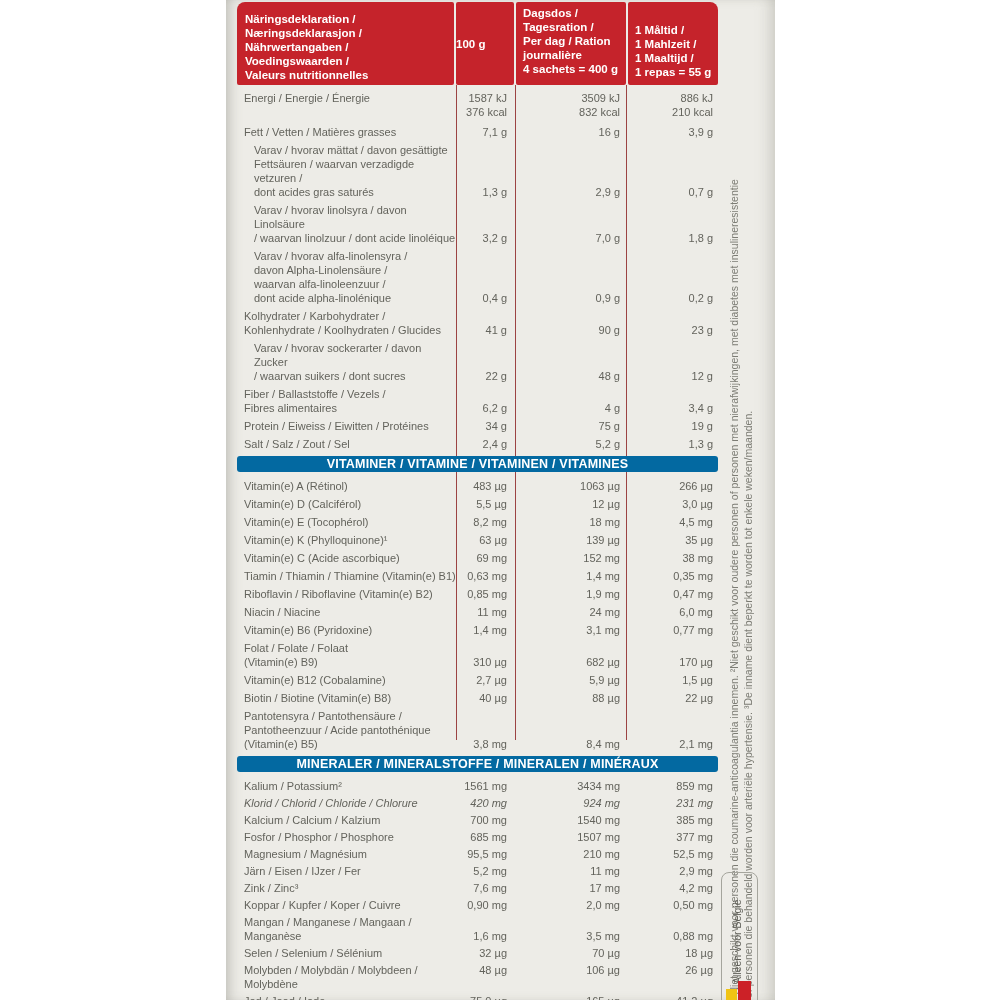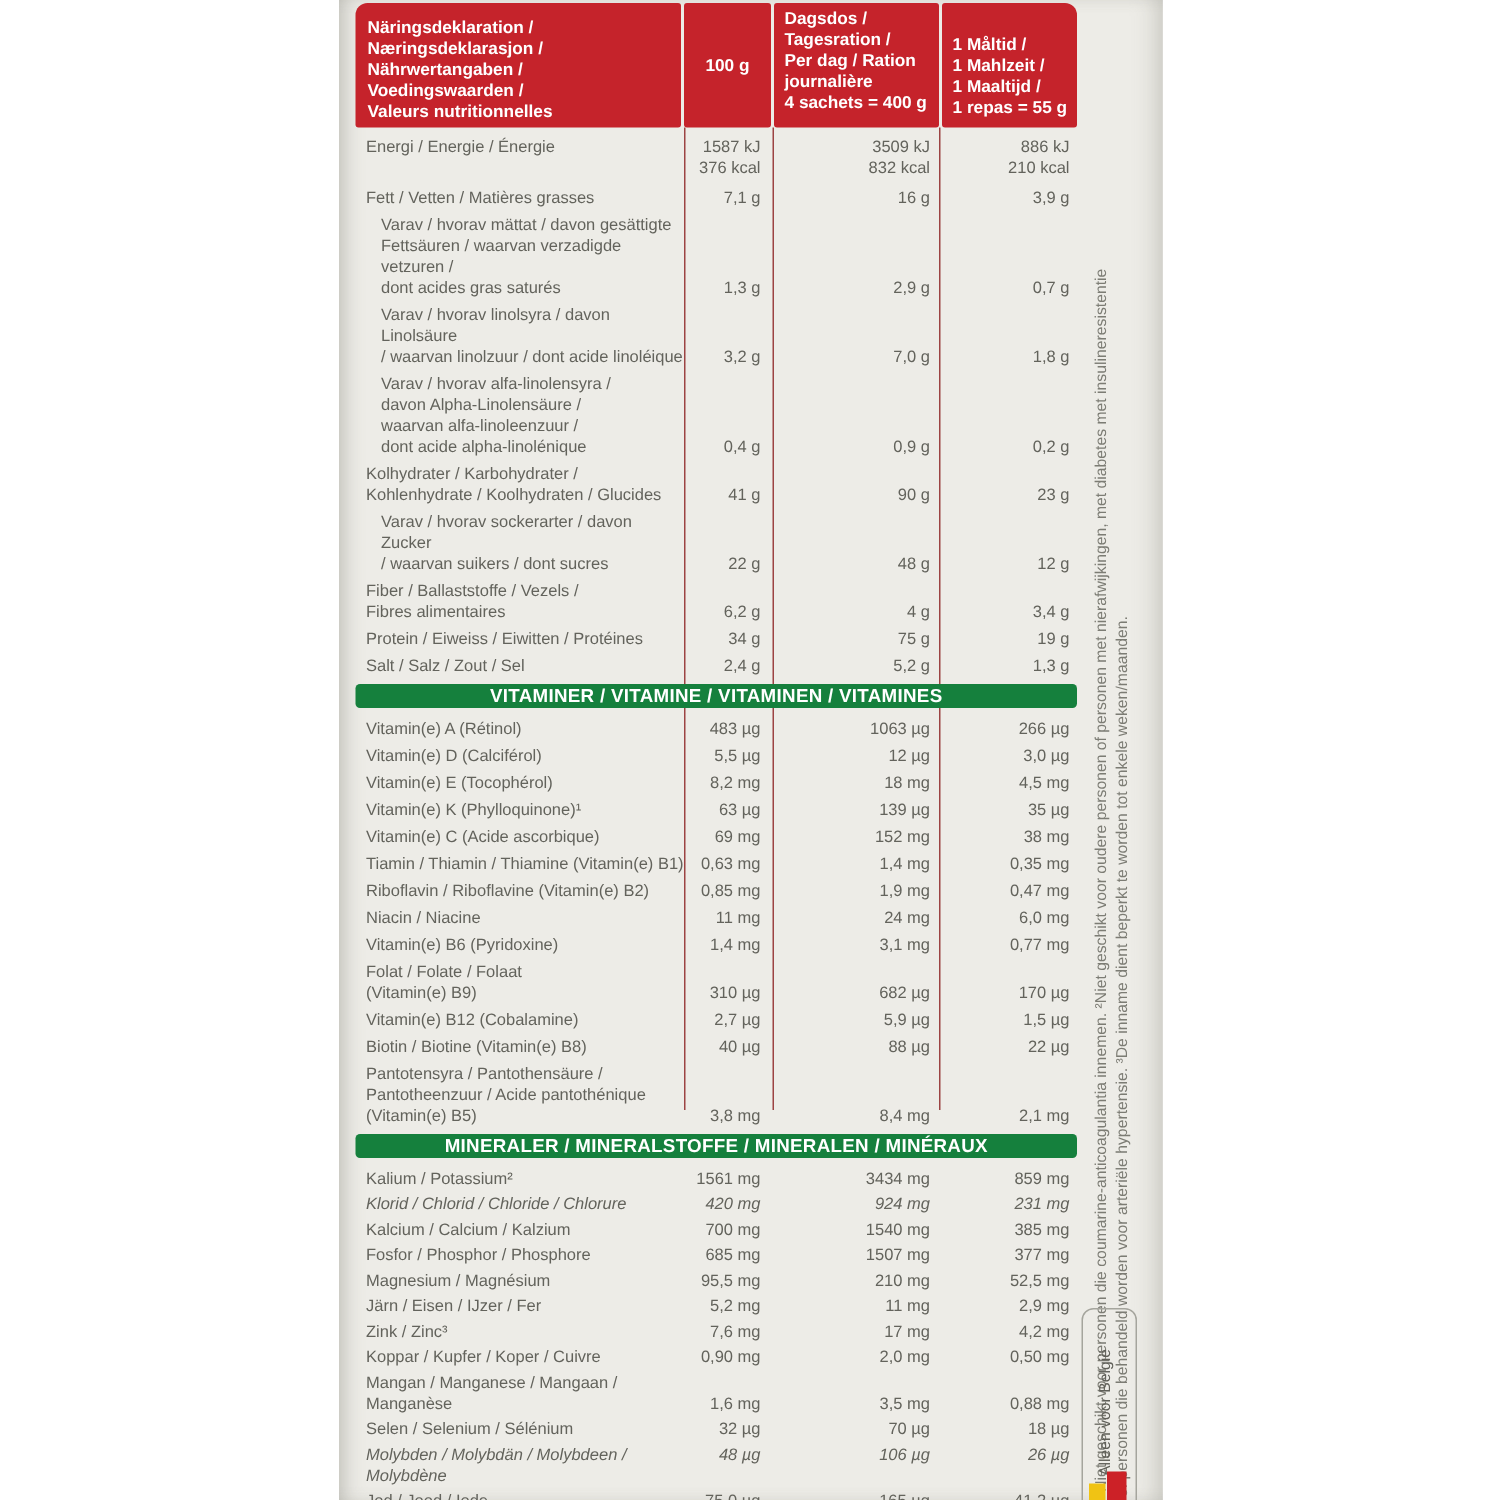--- a/index.html
+++ b/index.html
@@ -10,41 +10,41 @@
     box-shadow:inset 10px 0 14px -8px rgba(120,120,110,.45), inset -12px 0 16px -9px rgba(120,120,110,.35);
   }
   
   .thead{
     position:absolute;left:237px;top:2px;width:481px;height:83px;
     display:grid;grid-template-columns:217px 58px 110px 90px;column-gap:2px;border-radius:29px;
   }
   .hcell{background:#c5232b;color:#ffffff;font-weight:bold;font-size:11.5px;line-height:14px;border-radius:2px;}
   .hcell > div{white-space:nowrap;}
   .h-label{border-radius:8px 2px 2px 2px;padding:10px 0 0 8px;}
-  .h-100{display:flex;align-items:center;justify-content:center;}
+  .h-100{display:flex;align-items:center;}
   .h-day{padding:4px 0 0 7px;}
   .h-meal{border-radius:2px 8px 2px 2px;padding:21px 0 0 7px;}
   
   .tbody{
     position:absolute;left:237px;top:85px;width:481px;height:655px;
     font-size:11px;line-height:14px;color:#63635c;padding-top:6px;box-sizing:border-box;
   }
   .vsep{position:absolute;top:0;bottom:0;width:1.4px;background:#9c4343;z-index:1;}
   .vsep1{left:219px;} .vsep2{left:278px;} .vsep3{left:389px;}
   .row{display:grid;grid-template-columns:219px 59px 111px 92px;align-items:end;margin-bottom:4px;position:relative;z-index:2;}
   .row.vtop{align-items:start;}
   .row.gap-after{margin-bottom:6px;}
   .lab{padding-left:7px;}
   .row.indent .lab{padding-left:17px;}
   .val{text-align:right;white-space:nowrap;}
   .val.c100{padding-right:8px;}
   .val.cday{padding-right:6px;}
   .val.cmeal{padding-right:5px;}
   .banner{
-    position:relative;z-index:3;margin:5px 0 7px 0;background:#15803d;color:#ffffff;
+    position:relative;z-index:3;margin:5px 0 7px 0;background:#0369a1;color:#ffffff;
     font-weight:bold;font-size:12.5px;height:16px;line-height:16px;text-align:center;
     border-radius:3px;letter-spacing:.2px;white-space:nowrap;
   }
   
   .sidenote{
     position:absolute;left:727px;top:998px;width:990px;
     transform:rotate(-90deg);transform-origin:0 0;
     font-size:10.5px;line-height:14px;color:#7c7c74;white-space:nowrap;
   }
   
@@ -565,21 +565,21 @@
         <div class="val c100">
           <div>32 µg</div>
         </div>
         <div class="val cday">
           <div>70 µg</div>
         </div>
         <div class="val cmeal">
           <div>18 µg</div>
         </div>
       </div>
-      <div class="row vtop grp-minerals" style="margin-bottom: 3px; font-style: italic;">
+      <div class="row vtop grp-minerals" style="margin-bottom: 3px;">
         <div class="lab">
           <div>Molybden / Molybdän / Molybdeen /</div>
           <div>Molybdène</div>
         </div>
         <div class="val c100">
           <div>48 µg</div>
         </div>
         <div class="val cday">
           <div>106 µg</div>
         </div>

